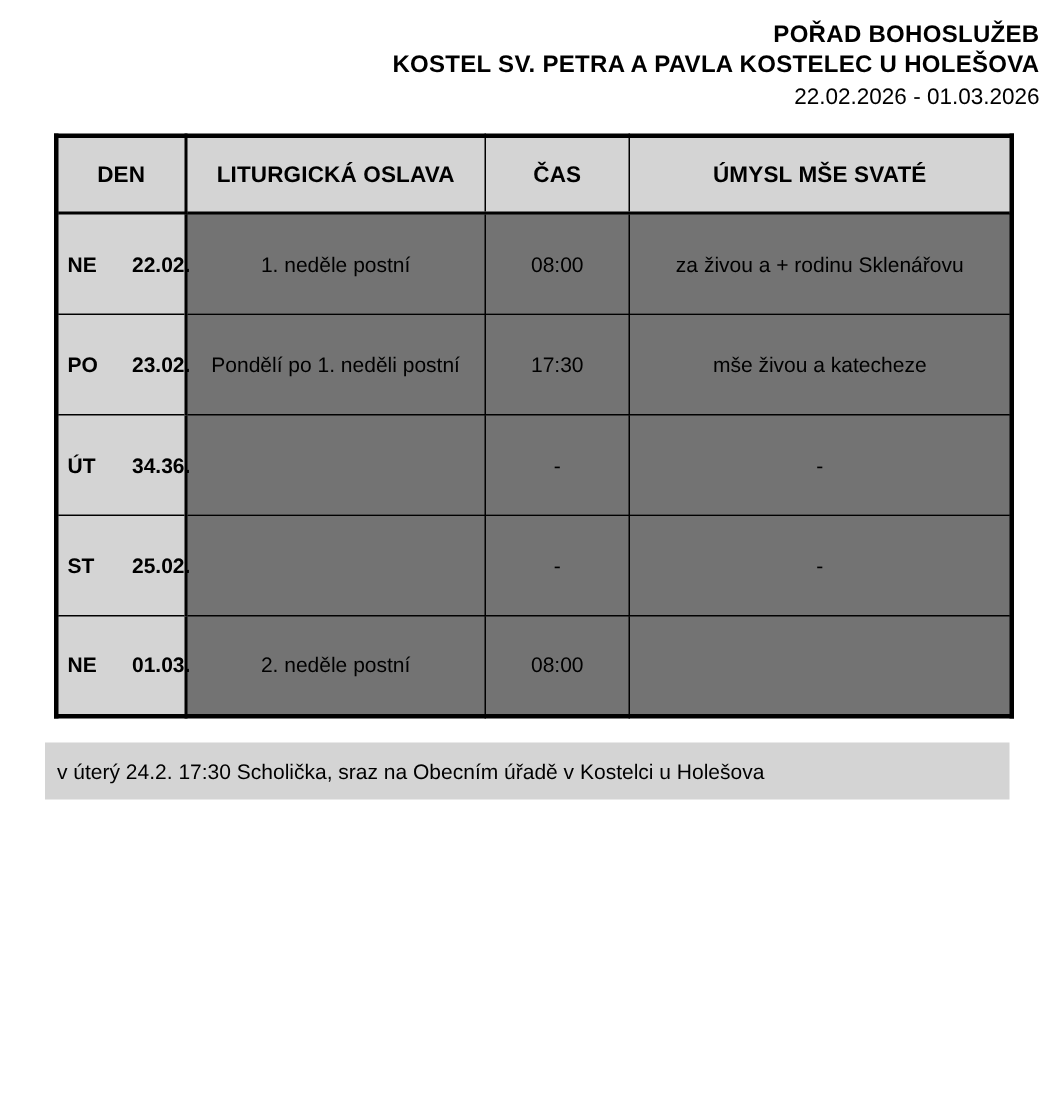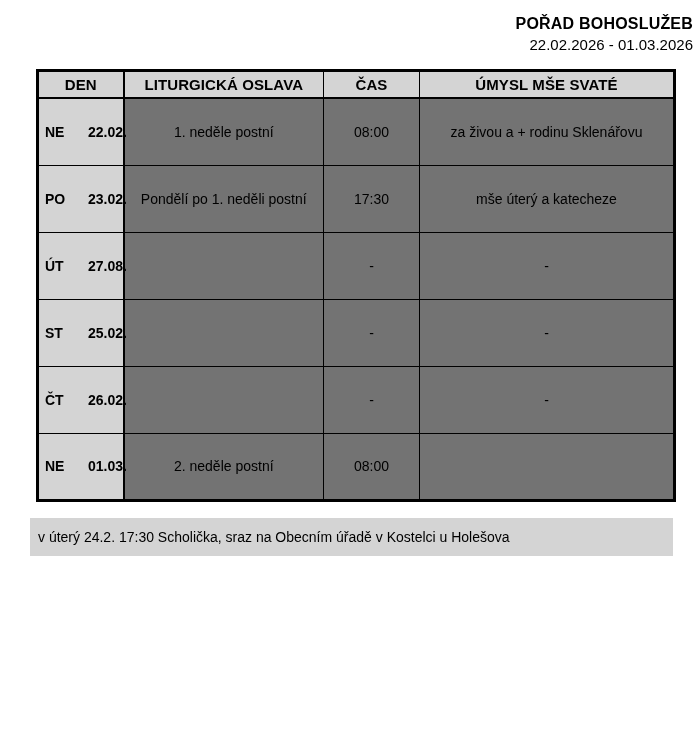--- a/index.html
+++ b/index.html
@@ -51,21 +51,21 @@
   table.schedule col.c-umysl { width: 255px; }
 
   table.schedule th {
     height: 22px;
     background: var(--cell-gray);
     border: 1px solid var(--border-black);
     border-bottom: 2px solid var(--border-black);
     font-size: 15px;
     font-weight: bold;
     text-align: center;
-    padding: 4px 2px;
+    padding: 16px 2px;
     letter-spacing: 0.1px;
   }
   table.schedule td {
     height: 67px;
     border: 1px solid var(--border-black);
     font-size: 14px;
     text-align: center;
     vertical-align: middle;
     padding: 0 4px;
     background: #737373;
@@ -103,20 +103,21 @@
     align-items: center;
     padding-left: 8px;
     font-size: 14px;
   }
 </style>
 </head>
 <body>
 
 <div class="doc-header">
   <div class="doc-title">POŘAD BOHOSLUŽEB</div>
+  <div class="doc-subtitle">KOSTEL SV. PETRA A PAVLA KOSTELEC U HOLEŠOVA</div>
   <div class="doc-daterange">22.02.2026 - 01.03.2026</div>
 </div>
 
 <table class="schedule">
   <colgroup>
     <col class="c-den">
       <col class="c-osl">
       <col class="c-cas">
       <col class="c-umysl">
   </colgroup>
@@ -142,49 +143,38 @@
     </tr>
     <tr>
       <td class="col-den">
         <span class="day-wrap">
             <span class="day-abbr">PO</span>
             <span class="day-date">23.02.</span>
           </span>
       </td>
       <td>Pondělí po 1. neděli postní</td>
       <td>17:30</td>
-      <td>mše úterý a katecheze</td>
+      <td>mše živou a katecheze</td>
     </tr>
     <tr>
       <td class="col-den">
         <span class="day-wrap">
             <span class="day-abbr">ÚT</span>
-            <span class="day-date">27.08.</span>
+            <span class="day-date">34.36.</span>
           </span>
       </td>
       <td></td>
       <td>-</td>
       <td>-</td>
     </tr>
     <tr>
       <td class="col-den">
         <span class="day-wrap">
             <span class="day-abbr">ST</span>
             <span class="day-date">25.02.</span>
-          </span>
-      </td>
-      <td></td>
-      <td>-</td>
-      <td>-</td>
-    </tr>
-    <tr>
-      <td class="col-den">
-        <span class="day-wrap">
-            <span class="day-abbr">ČT</span>
-            <span class="day-date">26.02.</span>
           </span>
       </td>
       <td></td>
       <td>-</td>
       <td>-</td>
     </tr>
     <tr>
       <td class="col-den">
         <span class="day-wrap">
             <span class="day-abbr">NE</span>

